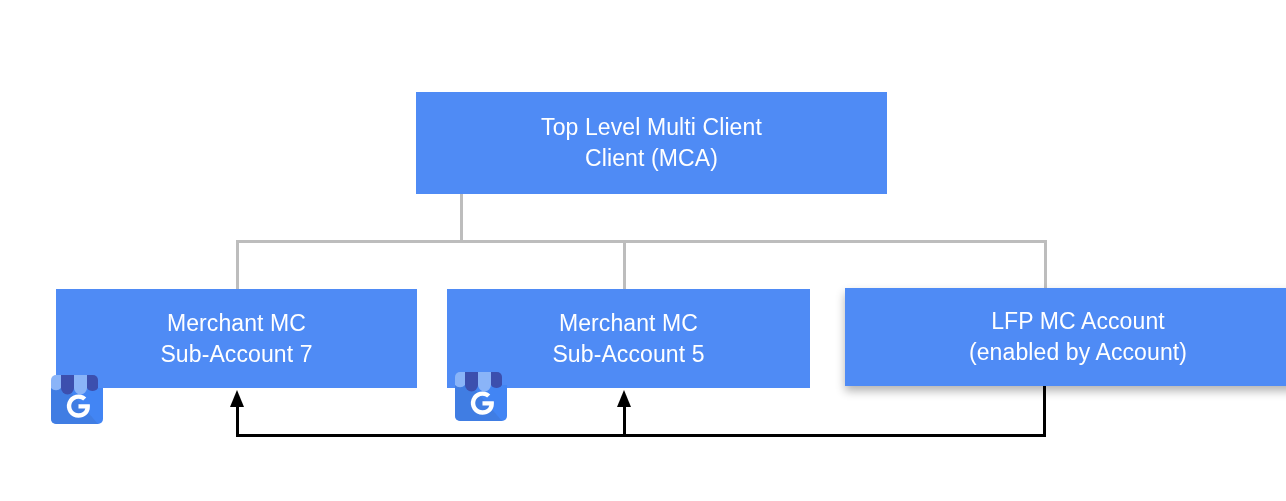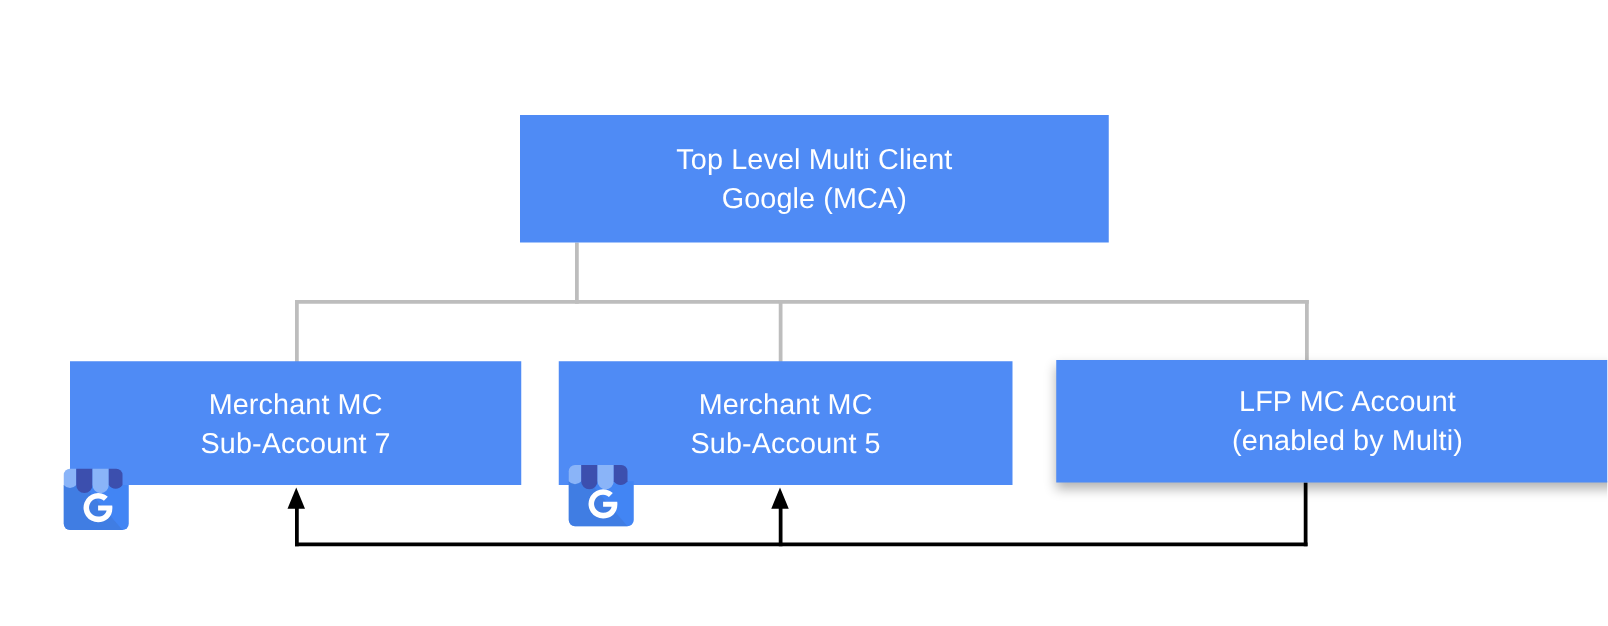--- a/index.html
+++ b/index.html
@@ -167,36 +167,36 @@
 
   <div class="flow" id="flow-right-stem"></div>
   <div class="flow" id="flow-bottom"></div>
   <div class="flow" id="flow-stem-1"></div>
   <div class="flow" id="flow-stem-2"></div>
   <div class="arrowhead" id="arrowhead-1"></div>
   <div class="arrowhead" id="arrowhead-2"></div>
 
   <div class="node" id="node-mca">
     <span class="line1">Top Level Multi Client</span>
-    <span class="line2">Google (MCA)</span>
+    <span class="line2">Client (MCA)</span>
   </div>
 
   <div class="node" id="node-sub1">
     <span class="line1">Merchant MC</span>
     <span class="line2">Sub-Account 7</span>
   </div>
 
   <div class="node" id="node-sub2">
     <span class="line1">Merchant MC</span>
     <span class="line2">Sub-Account 5</span>
   </div>
 
   <div class="node" id="node-lfp">
     <span class="line1">LFP MC Account</span>
-    <span class="line2">(enabled by Multi)</span>
+    <span class="line2">(enabled by Account)</span>
   </div>
 
   <svg class="gmb-icon" id="gmb-icon-1" viewBox="0 0 66 66">
     <defs>
       <linearGradient id="gmbShade1" x1="0" y1="0" x2="1" y2="1">
         <stop offset="0%" stop-color="#3367d6"></stop>
         <stop offset="55%" stop-color="#4285f4"></stop>
         <stop offset="100%" stop-color="#4285f4"></stop>
       </linearGradient>
     </defs>

